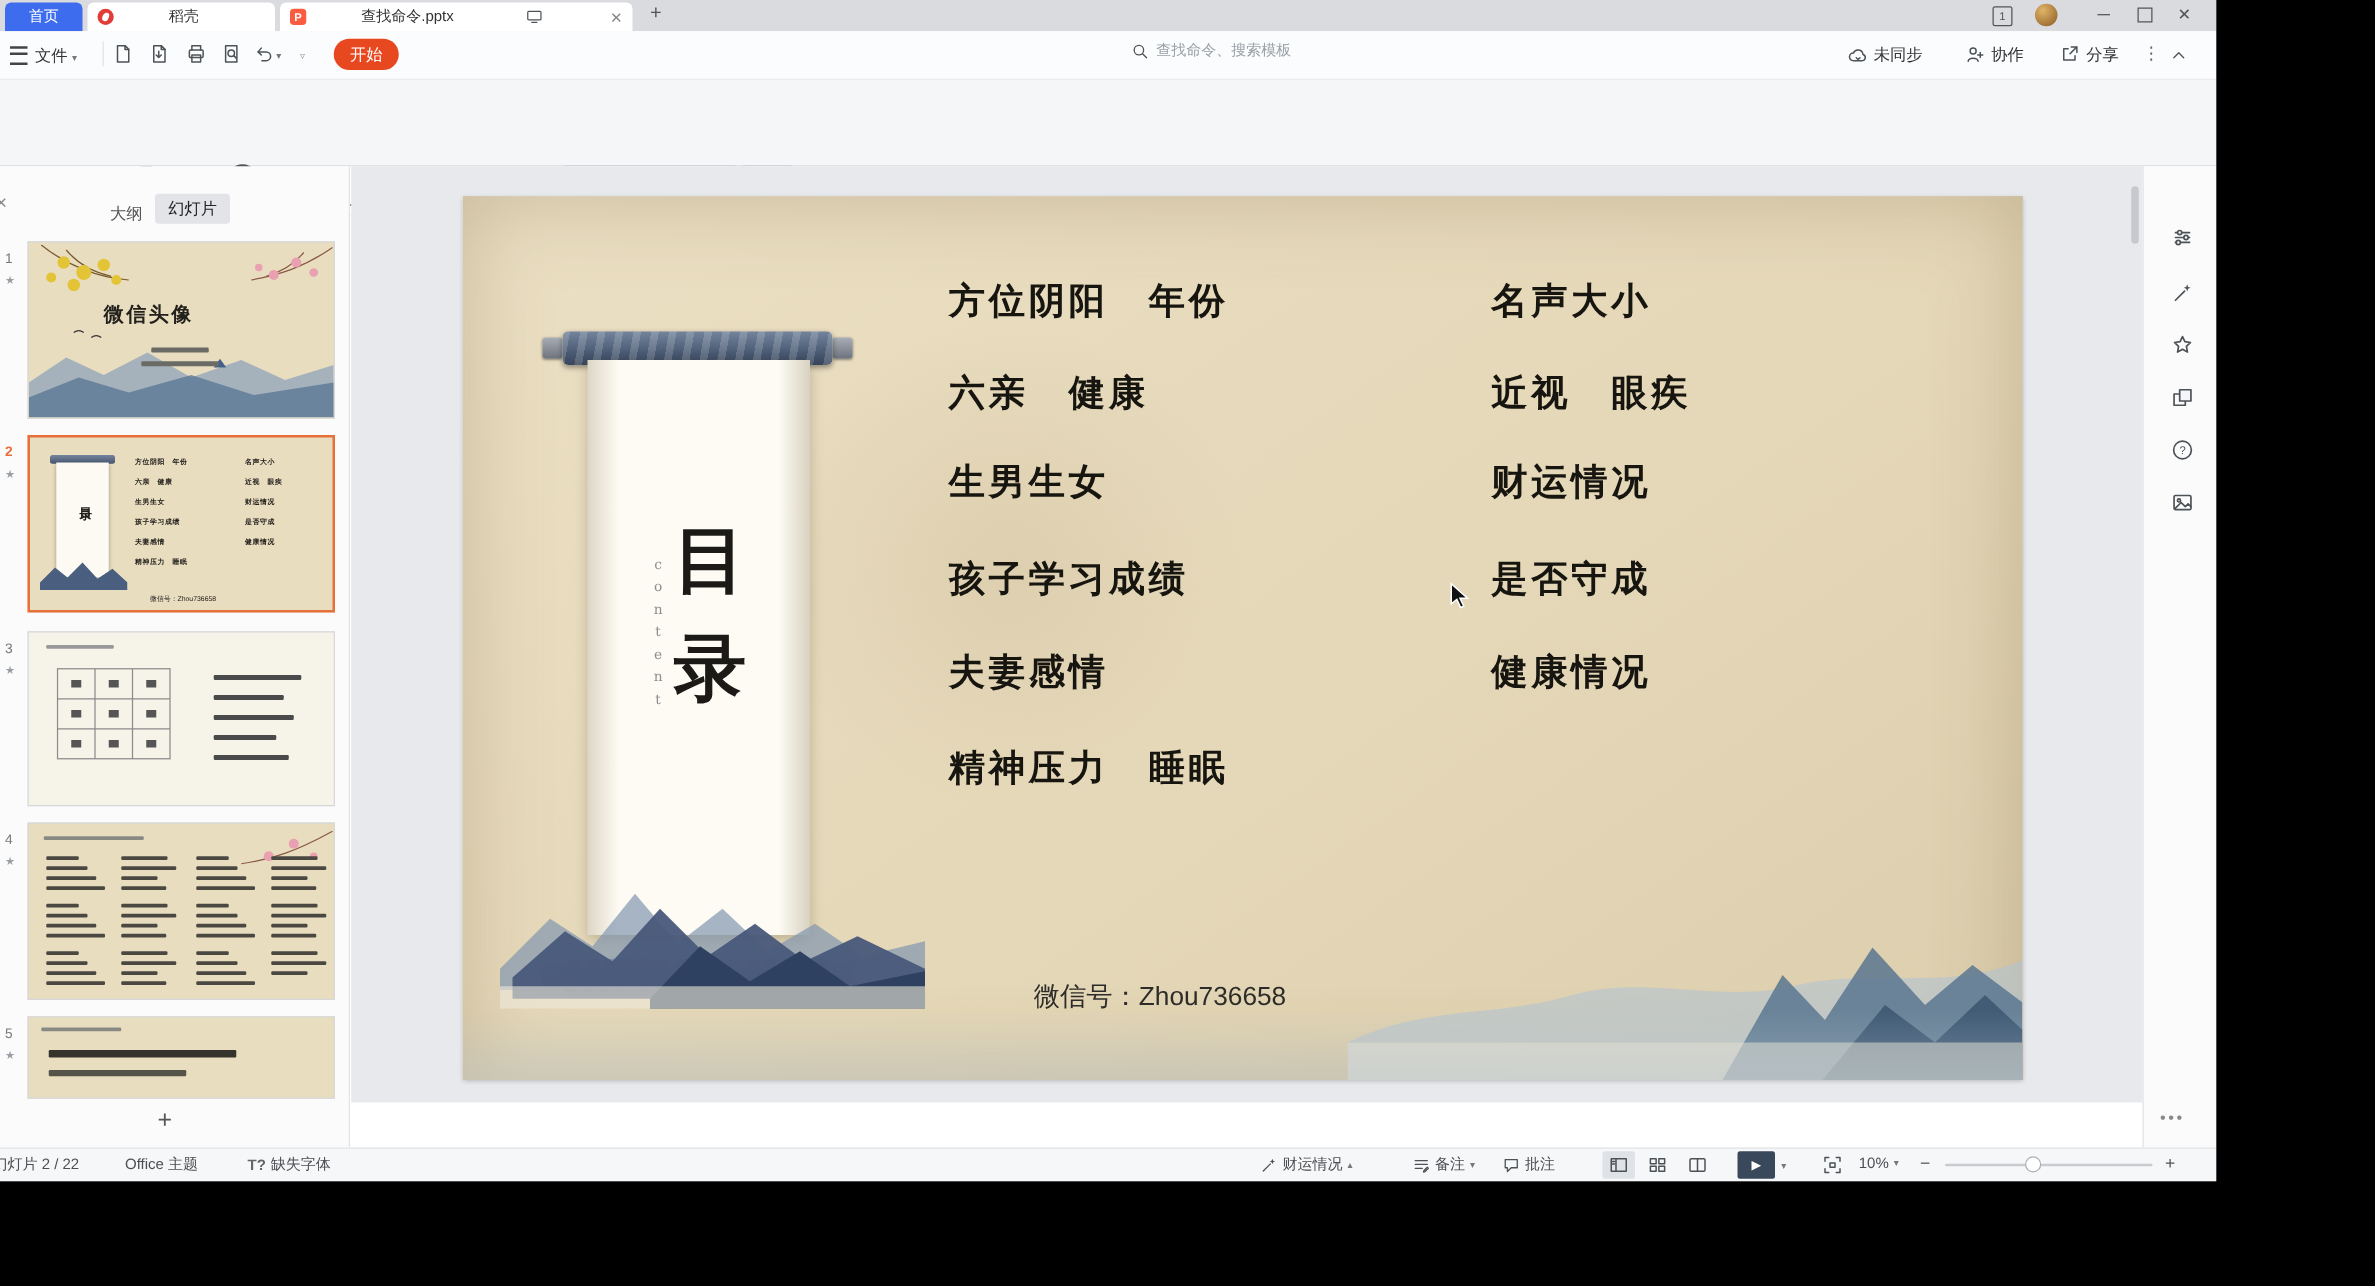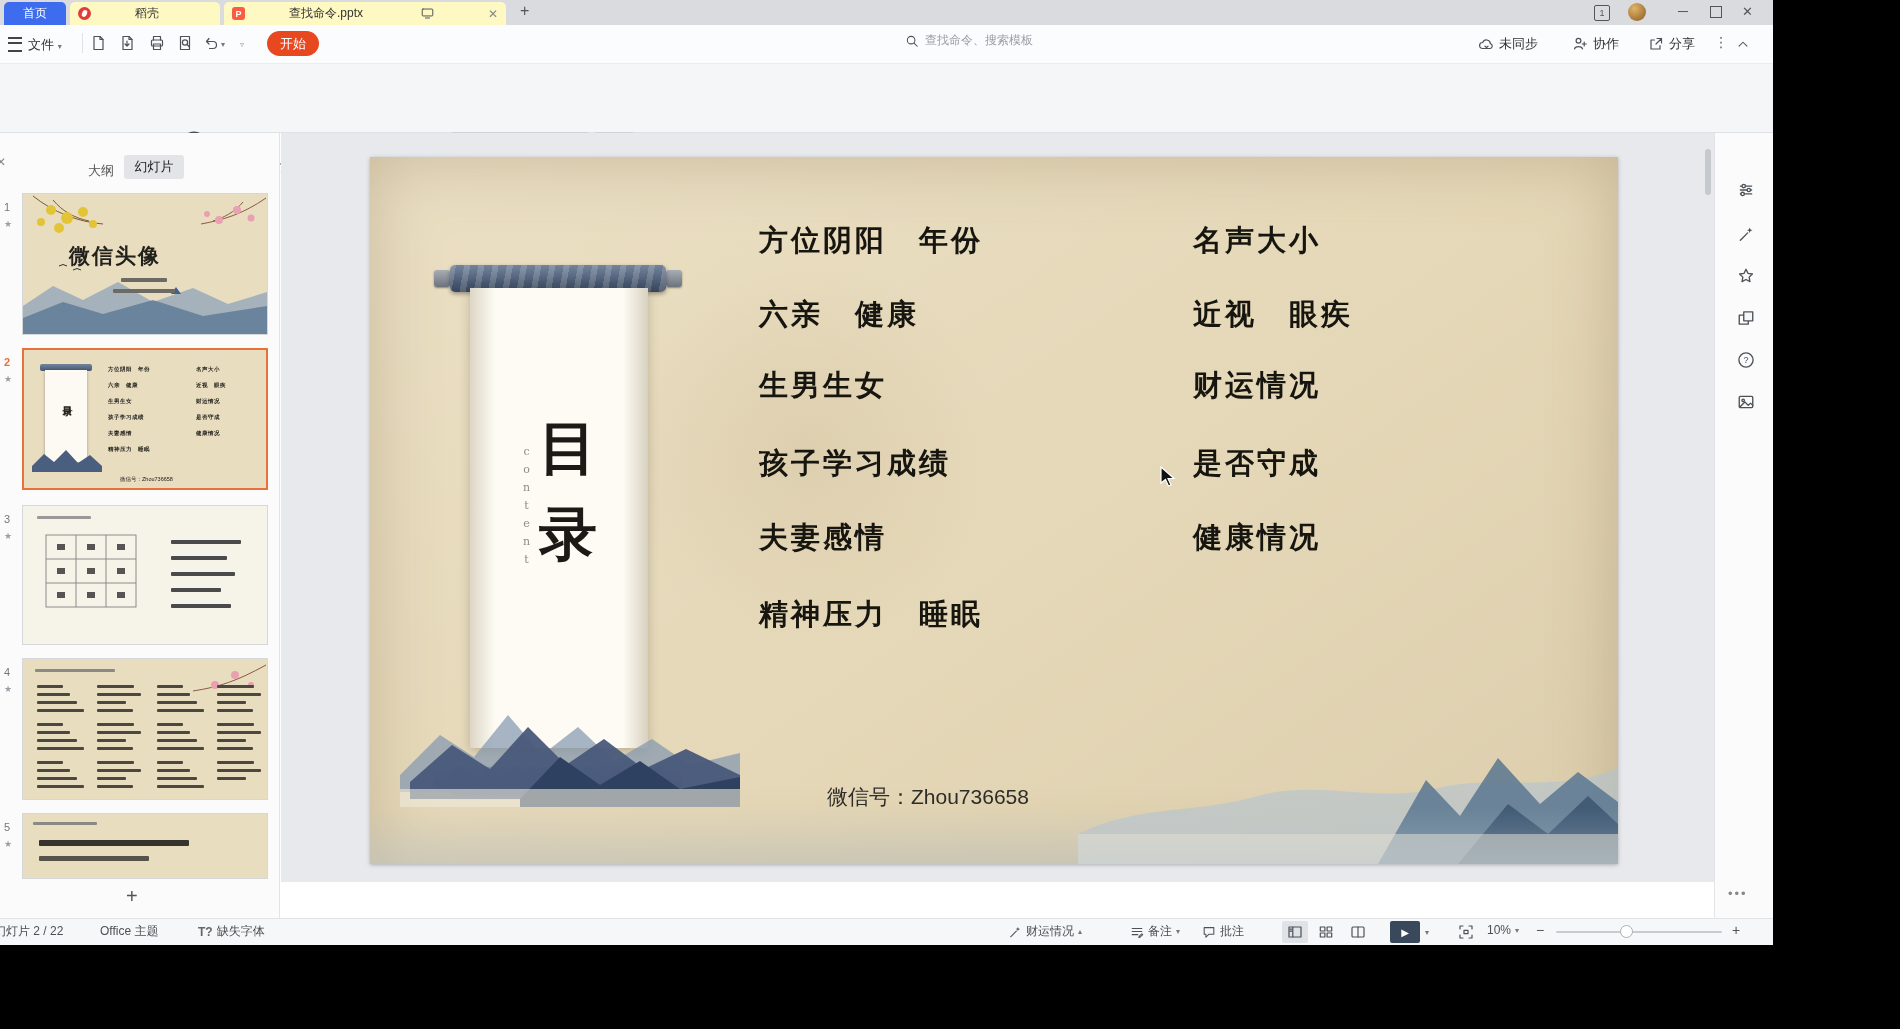--- a/index.html
+++ b/index.html
@@ -5,21 +5,21 @@
   html,body{margin:0;padding:0;background:#000;}
   #stage{position:relative;width:1900px;height:1029px;overflow:hidden;background:#000;
          font-family:"Liberation Sans",sans-serif;-webkit-font-smoothing:antialiased;}
   .abs{position:absolute;}
   #win{position:absolute;left:0;top:0;width:1773px;height:945px;background:#fff;overflow:hidden;}
   
   #tabbar{position:absolute;left:0;top:0;width:1773px;height:25px;background:#d9dbdf;}
   .tab{position:absolute;top:2px;height:23px;border-radius:5px 5px 0 0;display:flex;align-items:center;
        gap:5px;padding:0 8px;font-size:12px;color:#333;box-sizing:border-box;}
   .tab.active{background:#3d6dee;color:#fff;}
-  .tab.light{background:#fef9c3;gap:44px;}
+  .tab.light{background:#ffffff;gap:44px;}
   
   #menubar{position:absolute;left:0;top:25px;width:1773px;height:38px;background:#fbfcfd;}
   .menu-item{font-size:13px;color:#333;cursor:default;white-space:nowrap;}
   .pill{position:absolute;left:267px;top:6px;width:52px;height:25px;border-radius:13px;background:#e8481f;
         color:#fff;font-size:13px;display:flex;align-items:center;justify-content:center;}
   
   #toolbar{position:absolute;left:0;top:63px;width:1773px;height:70px;background:#f5f6f7;border-top:1px solid #ececee;border-bottom:1px solid #dfe1e4;box-sizing:border-box;}
   .tbtn{position:absolute;display:flex;align-items:center;gap:3px;font-size:12px;color:#3f4246;white-space:nowrap;}
   .ic{display:inline-flex;width:16px;height:16px;}
   .ic.big{width:22px;height:22px;}
@@ -169,21 +169,21 @@
     <div class="abs" style="left:1572px;top:10px;display:flex;align-items:center;gap:5px;">
       <span class="ic">
             <svg viewBox="0 0 16 16" width="100%" height="100%" fill="none" stroke="#4d5257" stroke-width="1.2" stroke-linecap="round" stroke-linejoin="round">
               <circle cx="6.5" cy="4.8" r="2.4"></circle>
               <path d="M2.5 13c.6-3.2 7.4-3.2 8 0"></path>
               <path d="M12.2 6v4M10.2 8h4"></path>
             </svg>
           </span>
       <span class="menu-item">协作</span>
     </div>
-    <div class="abs" style="left:1648px;top:10px;display:flex;align-items:center;gap:5px;">
+    <div class="abs" style="left:1648px;top:10px;display:flex;gap:5px;">
       <span class="ic">
             <svg viewBox="0 0 16 16" width="100%" height="100%" fill="none" stroke="#4d5257" stroke-width="1.2" stroke-linecap="round" stroke-linejoin="round">
               <path d="M6.5 4H3v9h9V9.5"></path>
               <path d="M9 2.5h4.5V7M13.5 2.5 8 8"></path>
             </svg>
           </span>
       <span class="menu-item">分享</span>
     </div>
     <div class="abs" style="left:1714px;top:9px;color:#666;font-size:14px;letter-spacing:1px;">⋮</div>
     <span class="ic abs" style="left:1736px;top:12px;width:14px;height:14px;">
@@ -597,21 +597,21 @@
               <circle cx="214" cy="16" r="4"></circle>
               <circle cx="196" cy="26" r="4"></circle>
               <circle cx="228" cy="24" r="3.5"></circle>
               <circle cx="184" cy="20" r="3"></circle>
             </g>
         <path d="M0 112 L30 92 L60 106 L95 88 L130 108 L170 94 L205 110 L244 98 L244 140 L0 140 Z" fill="#8ea3ba" opacity="0.75"></path>
         <path d="M0 124 L40 108 L80 120 L130 106 L180 122 L244 112 L244 140 L0 140 Z" fill="#5d7896" opacity="0.8"></path>
         <path d="M148 100 l5 -7 5 7 z" fill="#44608a"></path>
         <path d="M36 72 q4 -3 8 0 M50 76 q4 -3 8 0" stroke="#333" fill="none" stroke-width="1"></path>
       </svg>
-      <div class="mini" style="left:46px;top:48px;font-size:21px;letter-spacing:2px;">微信头像</div>
+      <div class="mini" style="left:60px;top:48px;font-size:16px;letter-spacing:2px;">微信头像</div>
       <div class="bar" style="left:98px;top:84px;width:46px;height:4px;"></div>
       <div class="bar" style="left:90px;top:95px;width:62px;height:4px;"></div>
     </div>
 
     <div class="tnum" style="top:223px;color:#e8703a;font-weight:bold;">2</div>
     <div class="tstar" style="top:241px;">★</div>
     <div class="thumb sel" style="top:215px;height:142px;">
       <div class="abs" style="left:16px;top:14px;width:52px;height:7px;border-radius:2px;background:linear-gradient(#74849c,#46566e);"></div>
       <div class="abs" style="left:21px;top:20px;width:42px;height:92px;background:#fcfaf2;box-shadow:0 1px 3px rgba(0,0,0,.3);"></div>
       <div class="mini" style="left:36px;top:48px;font-size:10px;writing-mode:vertical-rl;text-orientation:upright;">目录</div>

